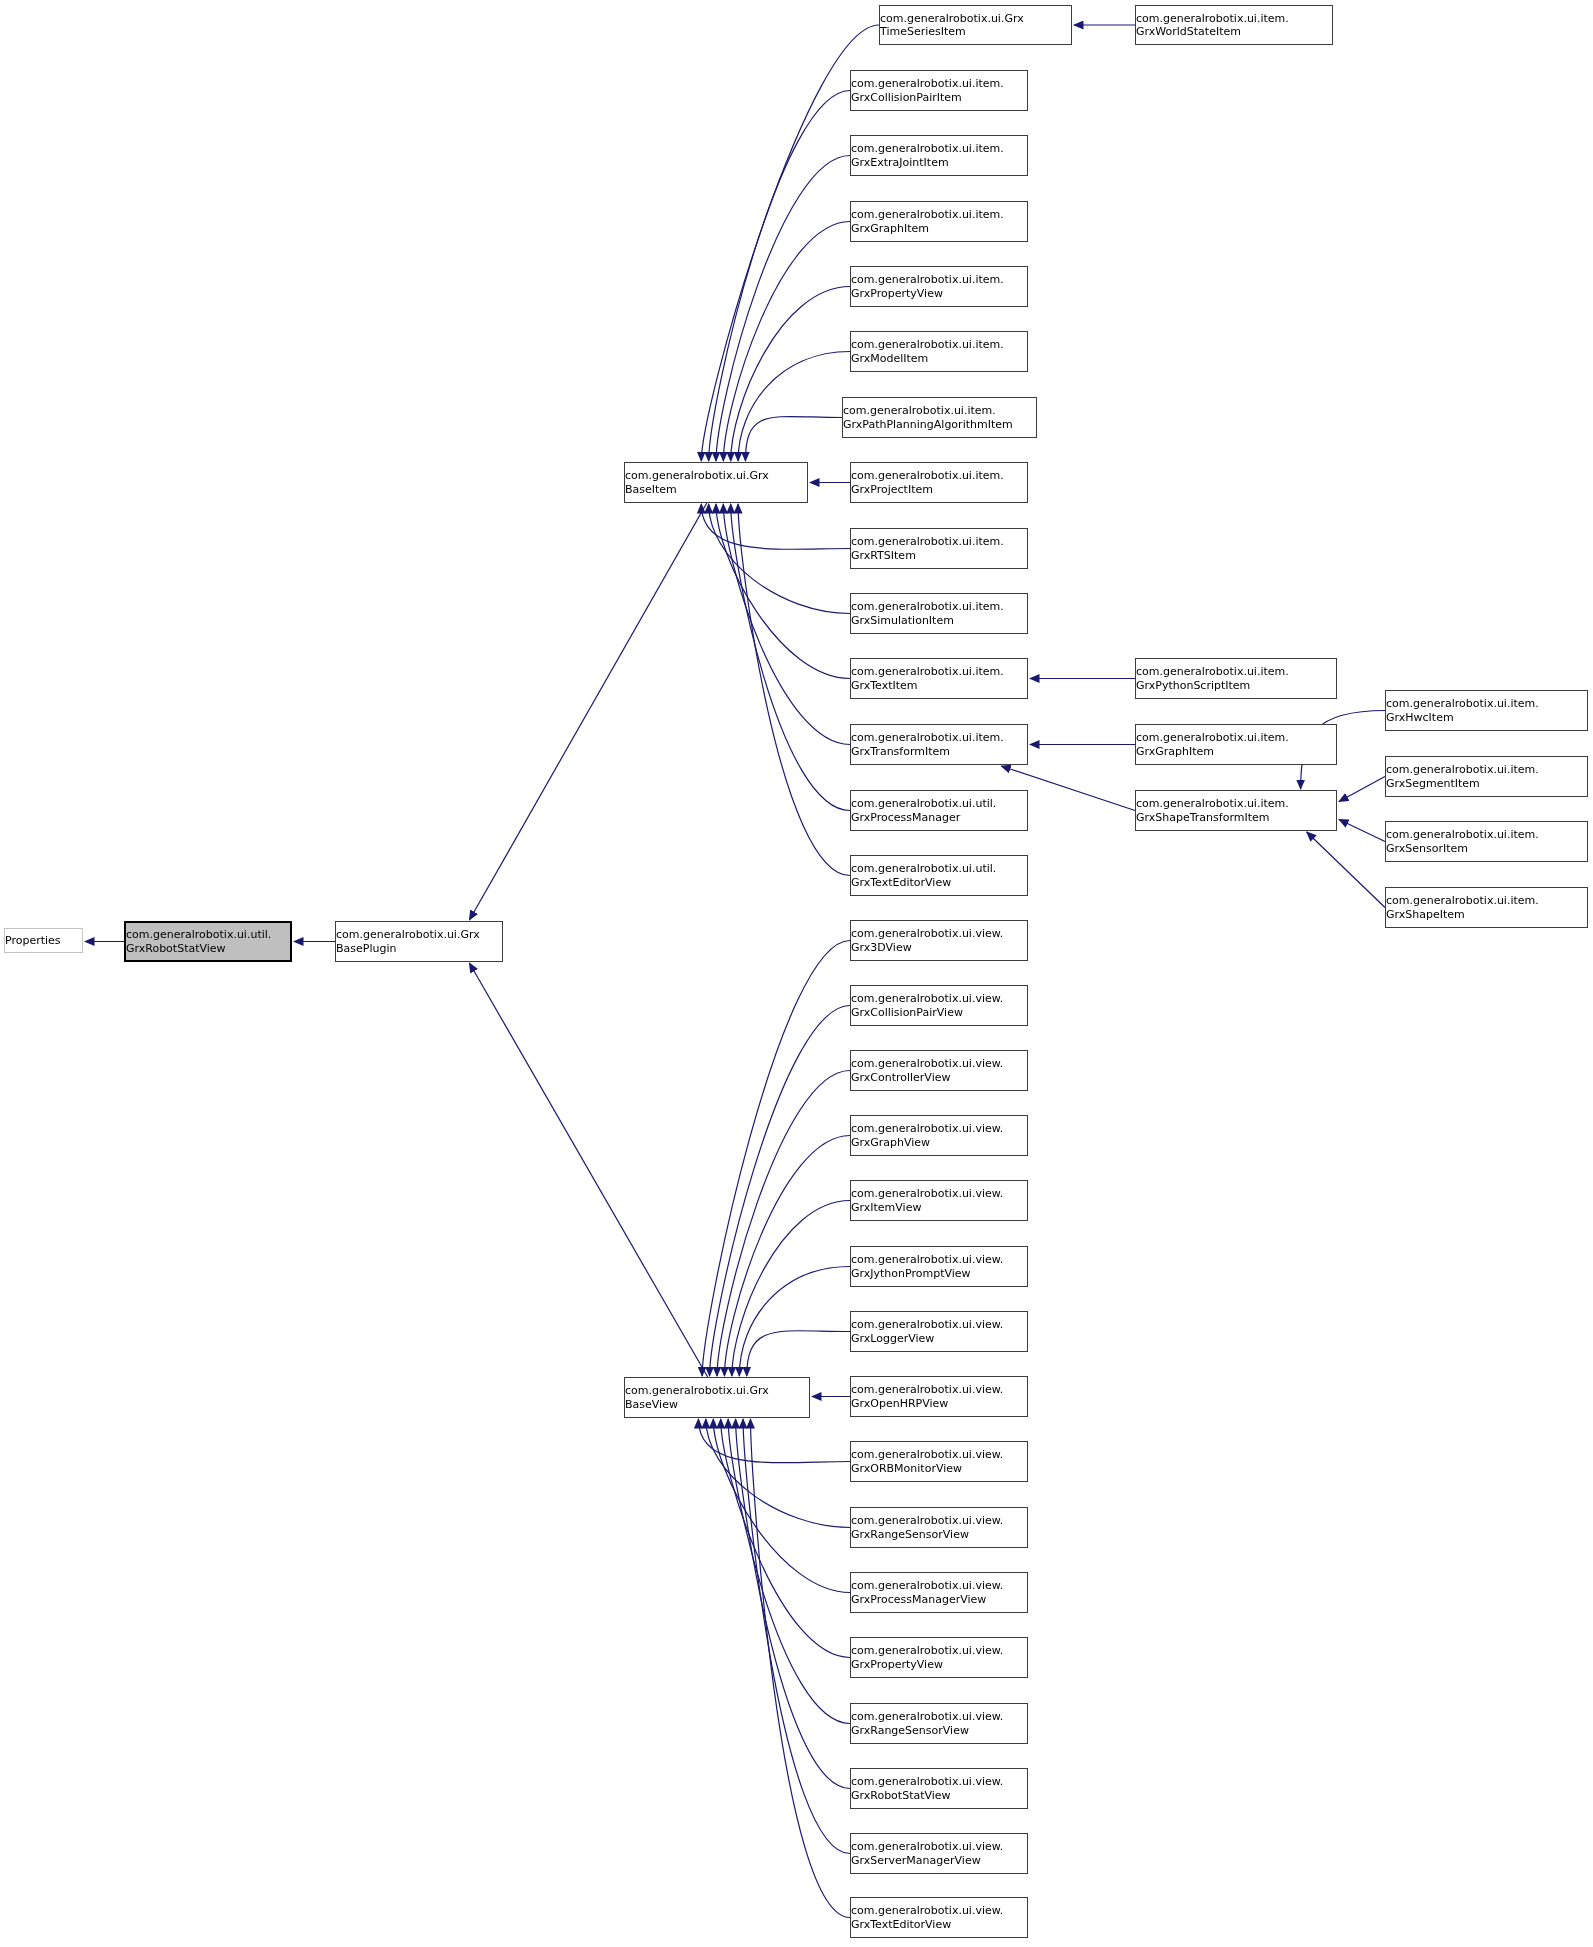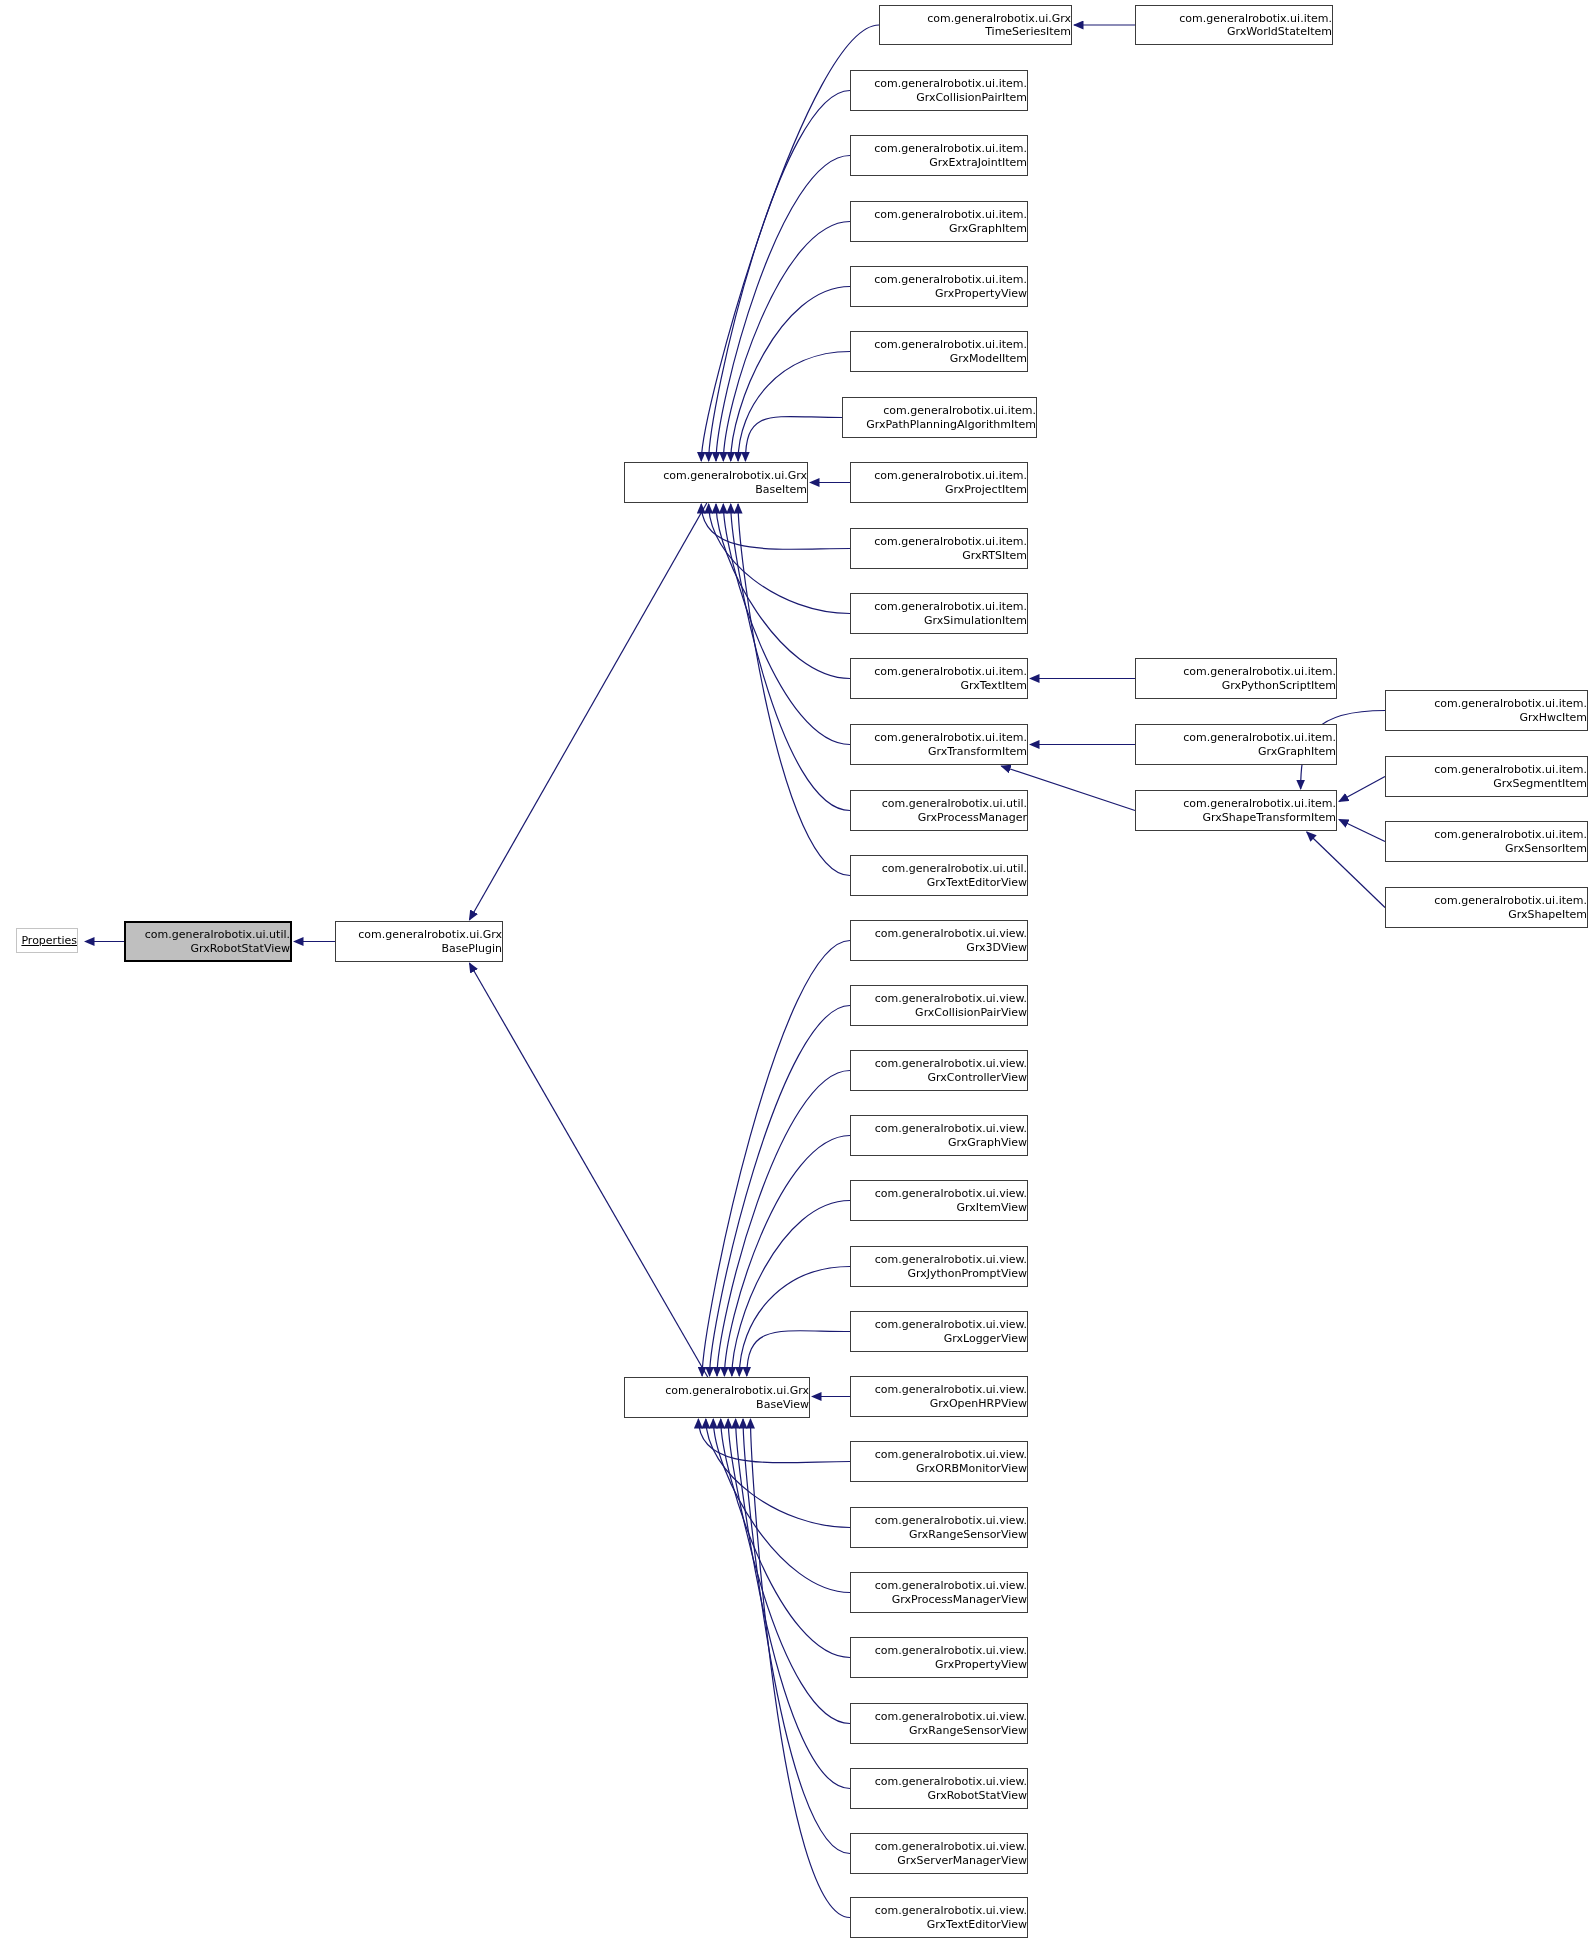--- a/index.html
+++ b/index.html
@@ -11,21 +11,21 @@
   }
   #edge-layer{position:absolute;left:0;top:0;width:1593px;height:1947px;}
   .node{
     position:absolute;
     box-sizing:border-box;
     background:#ffffff;
     border:1.5px solid #3c3c3c;
     color:#000000;
     font-size:11px;
     line-height:13.5px;
-    text-align:right;
+    text-align:left;
     display:flex;
     flex-direction:column;
     justify-content:center;
     cursor:pointer;
   }
   .node.selected{
     background:#bfbfbf;
     border:2px solid #000000;
   }
   .node.external{
@@ -81,21 +81,21 @@
       <path d="M850,1461.5 C780,1461.5 698.4,1474 698.4,1419" fill="none" stroke="#191970" stroke-width="1.2" marker-end="url(#arrow)"></path>
       <path d="M850,1527.5 C780,1527.5 705.84,1474 705.84,1419" fill="none" stroke="#191970" stroke-width="1.2" marker-end="url(#arrow)"></path>
       <path d="M850,1592.5 C780,1592.5 713.28,1474 713.28,1419" fill="none" stroke="#191970" stroke-width="1.2" marker-end="url(#arrow)"></path>
       <path d="M850,1657.5 C780,1657.5 720.72,1474 720.72,1419" fill="none" stroke="#191970" stroke-width="1.2" marker-end="url(#arrow)"></path>
       <path d="M850,1723.5 C780,1723.5 728.16,1474 728.16,1419" fill="none" stroke="#191970" stroke-width="1.2" marker-end="url(#arrow)"></path>
       <path d="M850,1788.5 C780,1788.5 735.6,1474 735.6,1419" fill="none" stroke="#191970" stroke-width="1.2" marker-end="url(#arrow)"></path>
       <path d="M850,1853.5 C780,1853.5 743.04,1474 743.04,1419" fill="none" stroke="#191970" stroke-width="1.2" marker-end="url(#arrow)"></path>
       <path d="M850,1917.5 C780,1917.5 750.48,1474 750.48,1419" fill="none" stroke="#191970" stroke-width="1.2" marker-end="url(#arrow)"></path>
     </svg>
   <div id="node-layer">
-      <div class="node external" style="left: 16px; top: 928px; width: 62px; height: 25px; text-decoration: underline;">
+      <div class="node external" style="left: 4px; top: 928px; width: 79px; height: 25px;">
         <span>Properties</span>
       </div>
       <div class="node selected" style="left: 124px; top: 921px; width: 168px; height: 41px;">
         <span>com.generalrobotix.ui.util.</span>
         <span>GrxRobotStatView</span>
       </div>
       <div class="node" style="left: 335px; top: 921px; width: 168px; height: 41px;">
         <span>com.generalrobotix.ui.Grx</span>
         <span>BasePlugin</span>
       </div>

